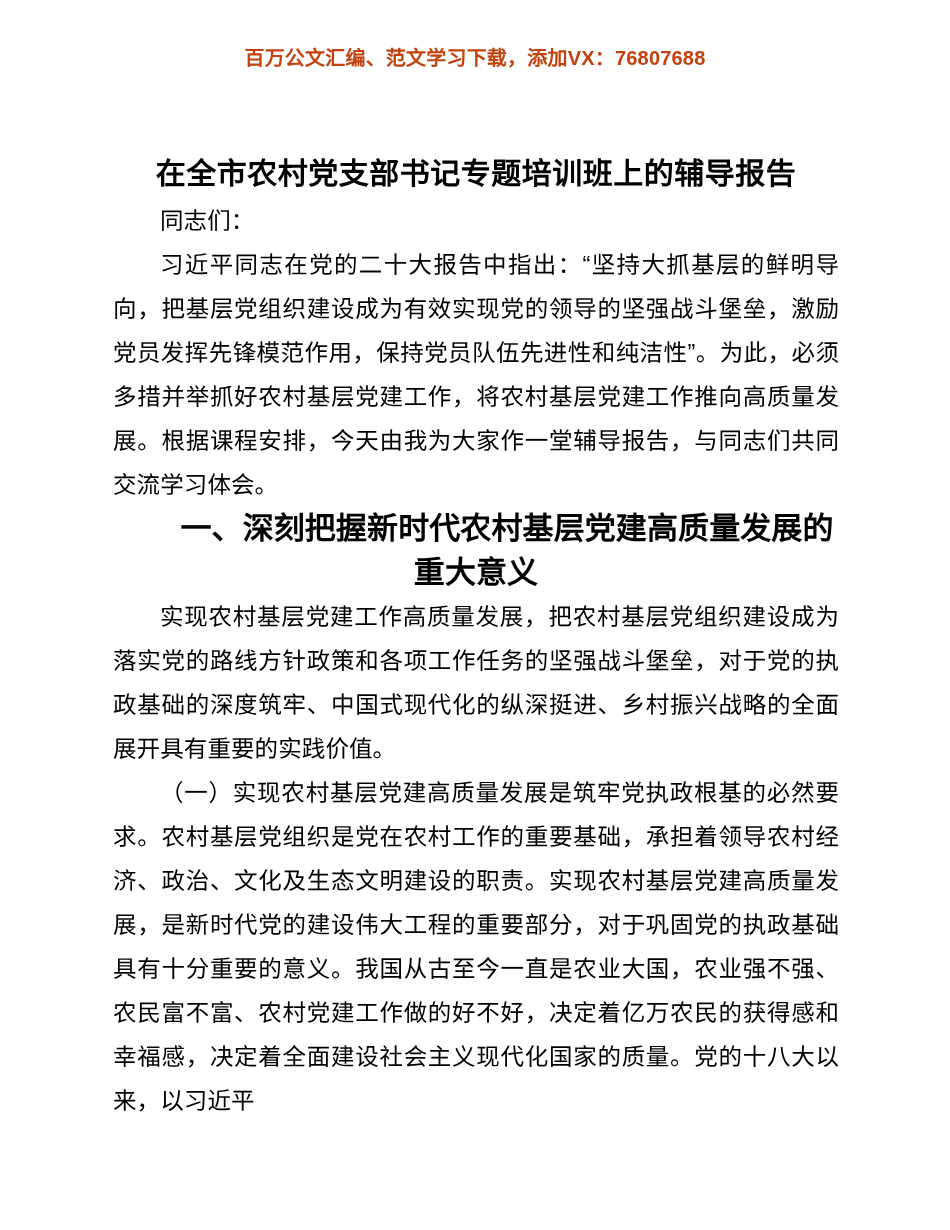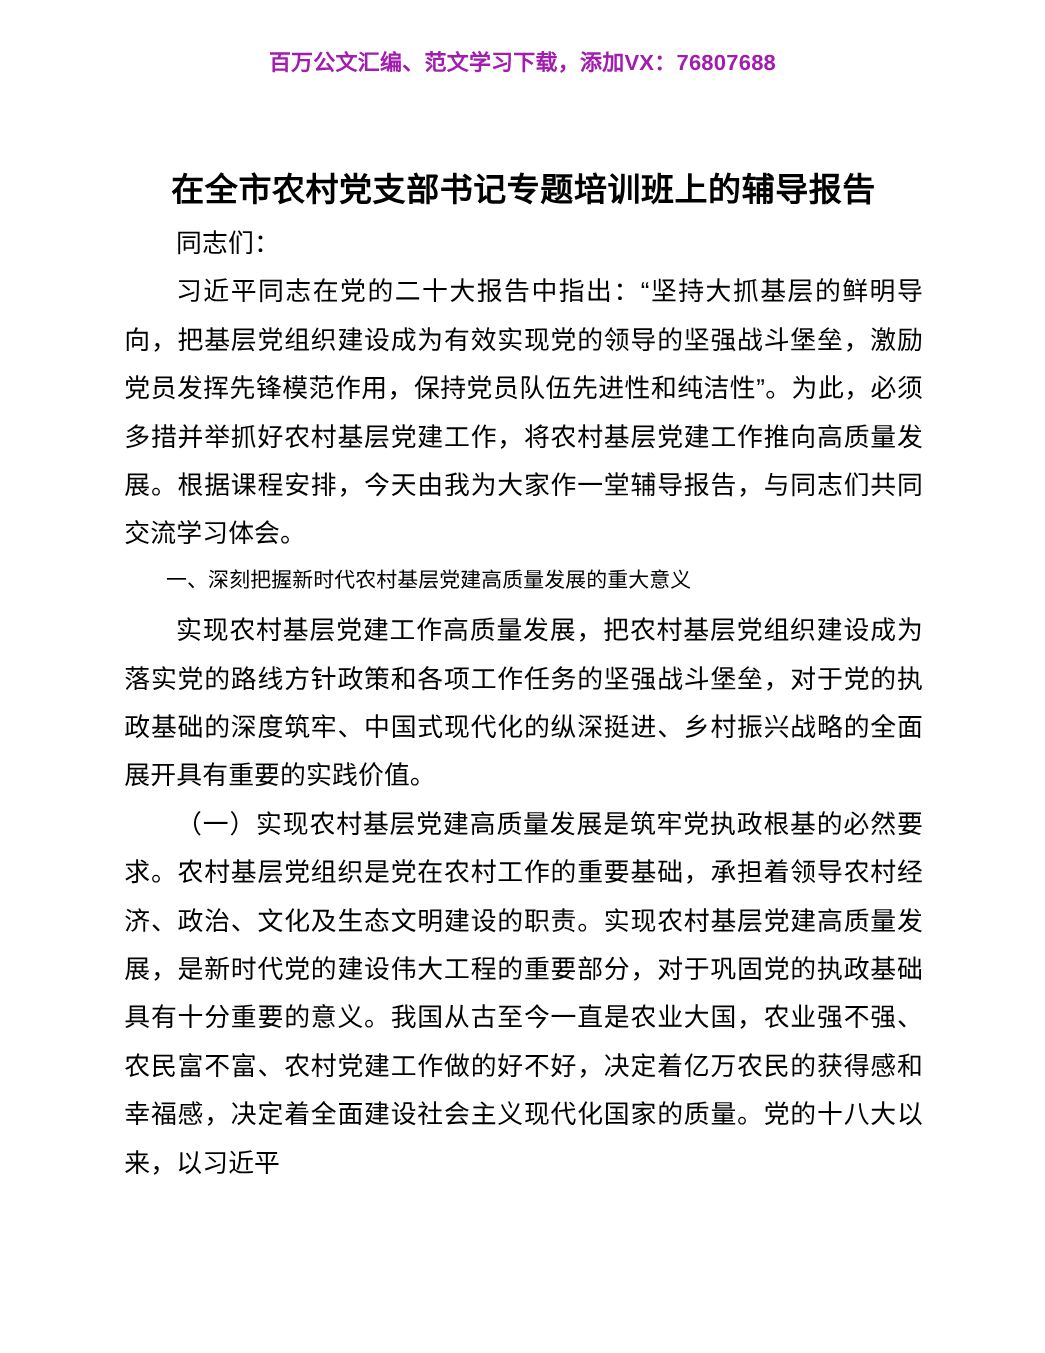--- a/index.html
+++ b/index.html
@@ -32,21 +32,21 @@
     position: absolute;
     top: 46px;
     left: 0;
     width: 950px;
     text-align: center;
     line-height: 1.2;
   }
 
   .promo-text {
     display: inline-block;
-    color: #a21caf;
+    color: #c2410c;
     font-size: 20px;
     font-weight: 700;
     letter-spacing: 0.2px;
     white-space: nowrap;
     text-align: center;
   }
 
   
   .doc-title {
     position: absolute;
@@ -78,25 +78,26 @@
     letter-spacing: 0.1px;
     word-break: break-all;
   }
 
   .para.indent {
     text-indent: 2em;
   }
 
   .section-heading {
     margin: 0;
-    font-size: 19px;
-    font-weight: 400;
+    font-size: 31px;
+    font-weight: 700;
     line-height: 44px;
     text-indent: 2em;
     letter-spacing: 0.1px;
+    text-align: center;
   }
 
   
   .clip-tail {
     overflow: hidden;
   }
 </style>
 </head>
 <body>
 

